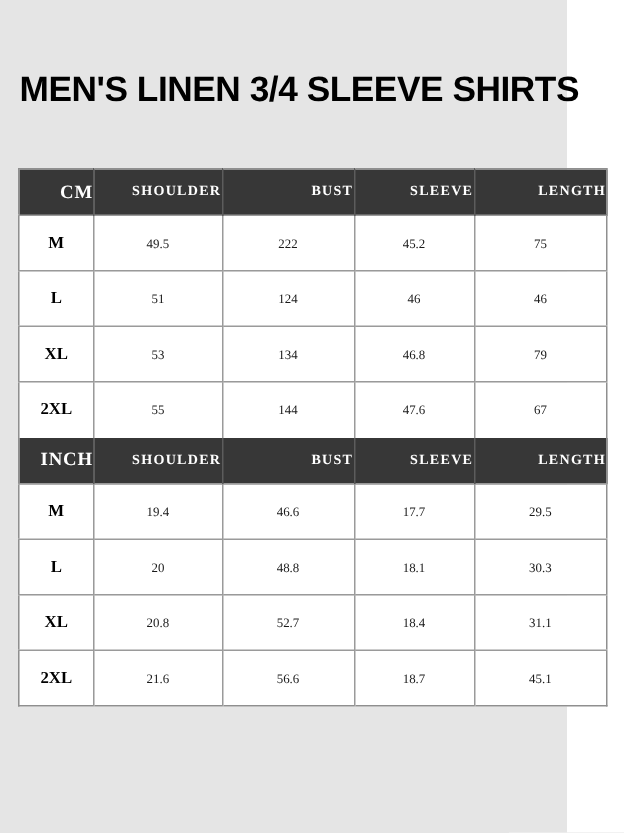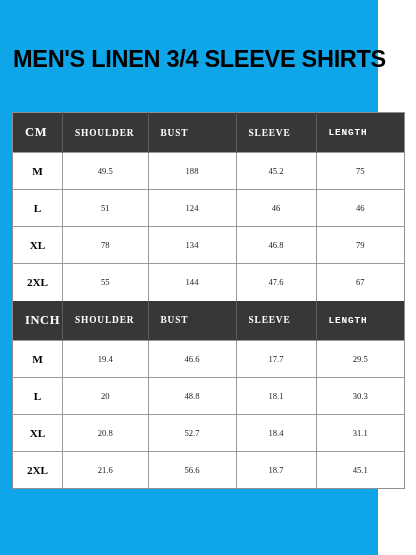--- a/index.html
+++ b/index.html
@@ -10,21 +10,21 @@
     width: 416px;
     height: 555px;
     background: #ffffff;
     font-family: "Liberation Serif", serif;
     overflow: hidden;
   }
   .page {
     position: relative;
     width: 378px;
     height: 555px;
-    background: #0ea5e9;
+    background: #e5e5e5;
     box-sizing: border-box;
   }
   .title {
     position: absolute;
     left: 13px;
     top: 47px;
     font-family: "Liberation Sans", sans-serif;
     font-weight: bold;
     font-size: 23.5px;
     letter-spacing: -0.3px;
@@ -57,35 +57,34 @@
   col.c-data3  { width: 80px; }
   col.c-data4  { width: 88.5px; }
   thead th {
     background: #373737;
     color: #ffffff;
     font-family: "Liberation Serif", serif;
     font-weight: bold;
     font-size: 9.4px;
     letter-spacing: 0.85px;
     height: 31px;
-    padding: 12px;
-    text-align: left;
+    padding: 0;
+    text-align: right;
     vertical-align: middle;
     border-right: 1px solid #5c5c5c;
     border-left: 1px solid #1d1d1d;
     box-sizing: border-box;
   }
   thead th:first-child {
     border-left: none;
     font-size: 12.5px;
     letter-spacing: 0.6px;
   }
   thead th:last-child {
     border-right: none;
-    font-family: Liberation Mono, monospace;
   }
   tbody td {
     height: 37px;
     padding: 0;
     text-align: center;
     vertical-align: middle;
     color: #1a1a1a;
     font-family: "Liberation Serif", serif;
     font-size: 8.6px;
     border: 1px solid #9a9a9a;
@@ -131,34 +130,34 @@
           <th>SHOULDER</th>
           <th>BUST</th>
           <th>SLEEVE</th>
           <th>LENGTH</th>
         </tr>
       </thead>
       <tbody>
         <tr>
           <td class="size-cell">M</td>
           <td>49.5</td>
-          <td>188</td>
+          <td>222</td>
           <td>45.2</td>
           <td>75</td>
         </tr>
         <tr>
           <td class="size-cell">L</td>
           <td>51</td>
           <td>124</td>
           <td>46</td>
           <td>46</td>
         </tr>
         <tr>
           <td class="size-cell">XL</td>
-          <td>78</td>
+          <td>53</td>
           <td>134</td>
           <td>46.8</td>
           <td>79</td>
         </tr>
         <tr>
           <td class="size-cell">2XL</td>
           <td>55</td>
           <td>144</td>
           <td>47.6</td>
           <td>67</td>

